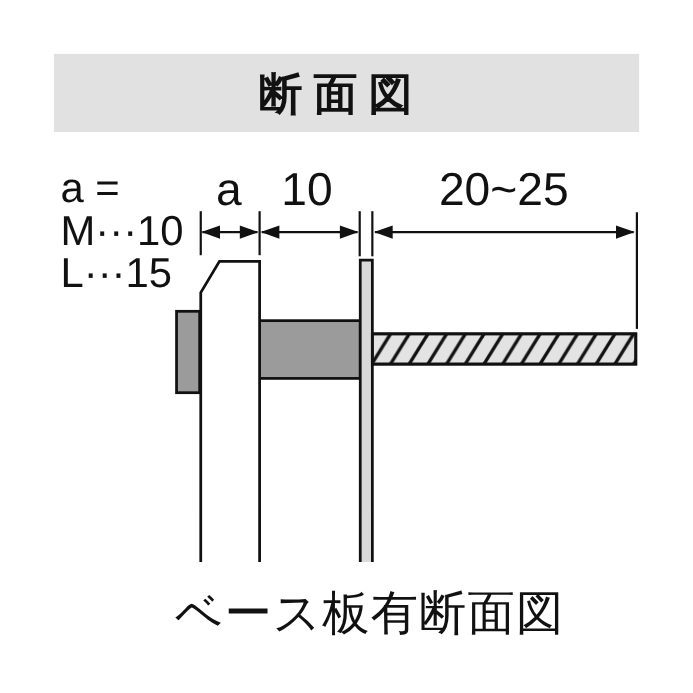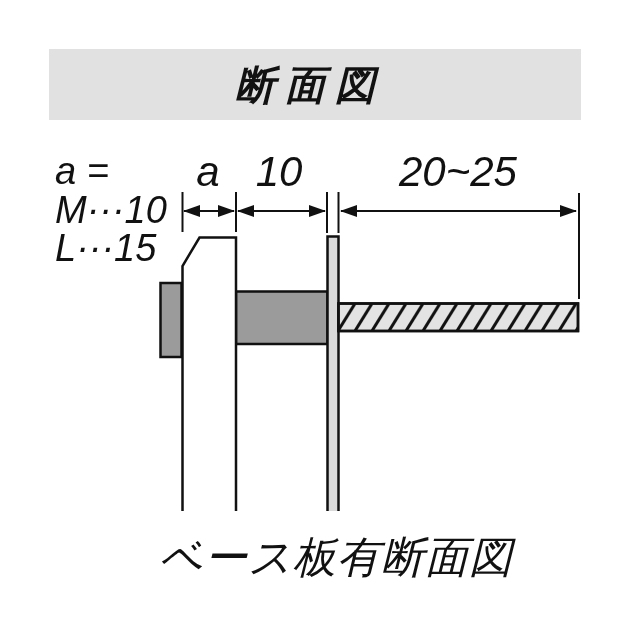--- a/index.html
+++ b/index.html
@@ -2,21 +2,20 @@
 <html style="--background: #ffffff; --banner_bg: #e1e1e1; --ink: #111111; --steel_gray: #9b9b9b; --base_plate_gray: #d9d9d9; --rod_gray: #e3e3e3;"><head>
 <meta charset="utf-8">
 <style>
   html,body{margin:0;padding:0;background:#fff;}
   .stage{
     position:relative;
     width:630px;height:604px;
     background:var(--background,#ffffff);
     font-family:"Liberation Sans","DejaVu Sans",sans-serif;
     overflow:hidden;
-    font-style:italic;
   }
   svg{display:block;}
   text{fill:var(--ink,#111111);}
   .title-text{font-size:40px;font-weight:bold;letter-spacing:10px;}
   .legend-text{font-size:38px;}
   .dim-text{font-size:42px;}
   .caption-text{font-size:43px;letter-spacing:1px;}
   .banner{fill:var(--banner_bg,#e1e1e1);}
   .steel{fill:var(--steel_gray,#9b9b9b);stroke:var(--ink,#111111);stroke-width:2.5;}
   .baseplate{fill:var(--base_plate_gray,#d9d9d9);stroke:var(--ink,#111111);stroke-width:2.5;}

